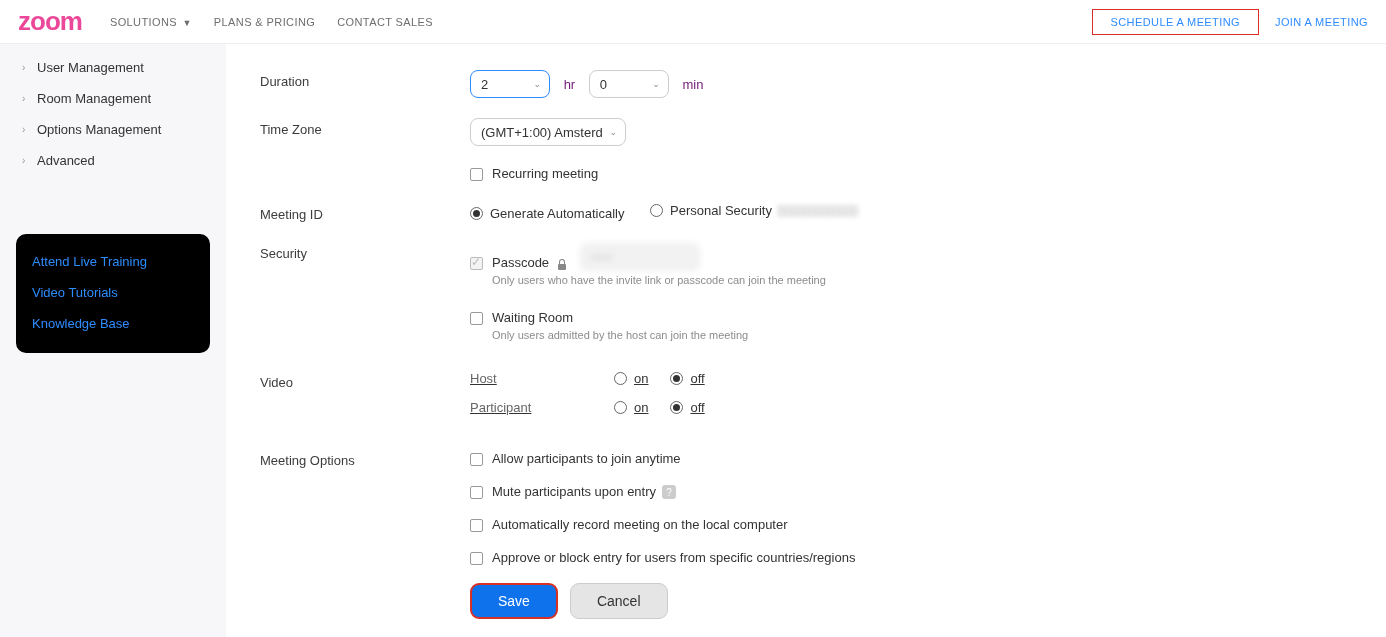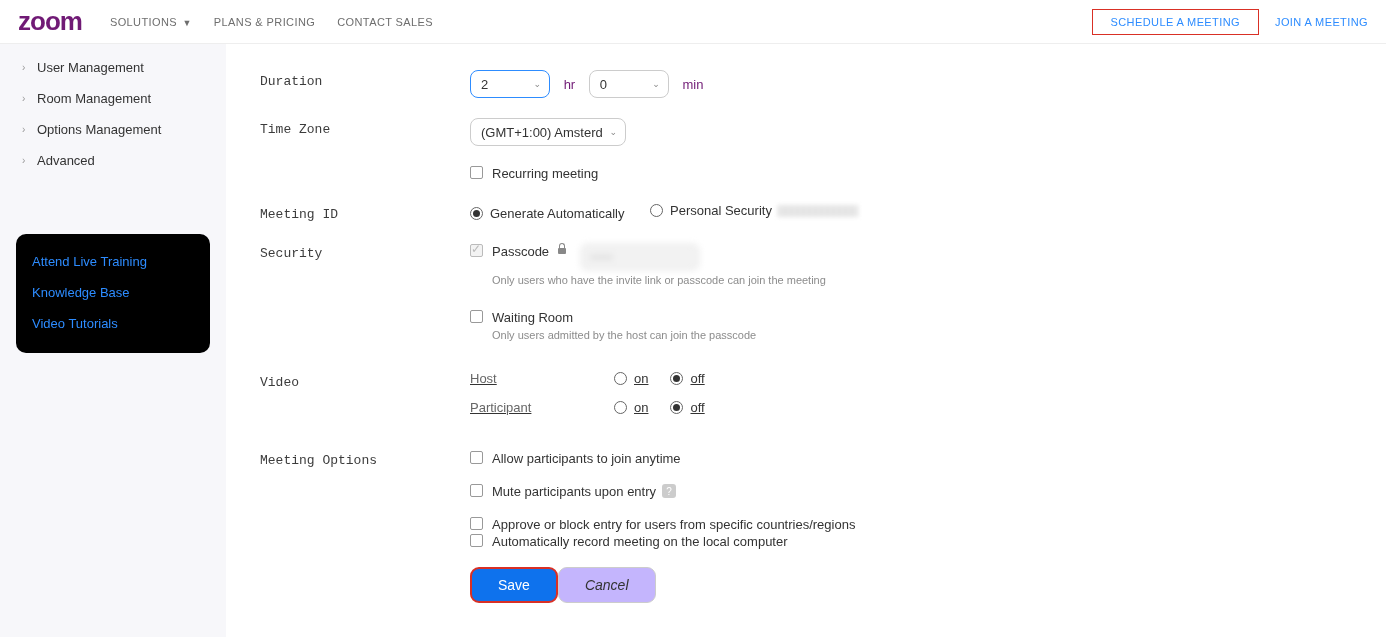--- a/index.html
+++ b/index.html
@@ -1,46 +1,46 @@
 <!DOCTYPE html>
 <html><head>
 <meta charset="utf-8">
 <style>
 * { margin: 0; padding: 0; box-sizing: border-box; }
 body { font-family: -apple-system, BlinkMacSystemFont, "Segoe UI", Helvetica, Arial, sans-serif; font-size: 13px; color: #333; background: #fff; }
 
 .topnav { display: flex; align-items: center; height: 44px; padding: 0 12px; border-bottom: 1px solid #eee; }
-.logo { font-size: 26px; font-weight: 700; color: #701a75; letter-spacing: -1px; margin-right: 28px; margin-left: 6px; }
+.logo { font-size: 26px; font-weight: 700; color: #ec4899; letter-spacing: -1px; margin-right: 28px; margin-left: 6px; }
 .topnav-item { color: #6e6e6e; font-size: 11px; letter-spacing: 0.4px; margin-right: 22px; cursor: pointer; }
 .topnav-caret { font-size: 9px; margin-left: 2px; color: #6e6e6e; }
 .topnav-spacer { flex: 1; }
 .schedule-btn { border: 1.5px solid #d93025; color: #2D8CFF; font-size: 11px; letter-spacing: 0.4px; padding: 6px 18px; margin-right: 16px; cursor: pointer; }
 .join-link { color: #2D8CFF; font-size: 11px; letter-spacing: 0.4px; cursor: pointer; margin-right: 6px; }
 
 .layout { display: flex; }
 .sidebar { width: 226px; background: #f7f7fa; min-height: calc(100vh - 44px); padding-top: 8px; }
 .sidebar-item { display: flex; align-items: center; padding: 8px 16px 8px 22px; font-size: 13px; color: #333; cursor: pointer; }
 .sidebar-chevron { color: #999; font-size: 10px; margin-right: 7px; width: 8px; }
 .sidebar-box { background: #000000; margin: 58px 16px 0 16px; border-radius: 10px; padding: 12px 16px 14px 16px; }
 .sidebar-link { display: block; color: #2D8CFF; font-size: 13px; padding: 8px 0; cursor: pointer; }
 
 .main { flex: 1; padding: 16px 34px 30px 34px; }
 .form-row { display: flex; align-items: flex-start; padding: 10px 0; }
-.form-label { width: 210px; color: #3c3c3c; font-size: 13px; padding-top: 4px; font-family: Liberation Mono, monospace; }
+.form-label { width: 210px; color: #3c3c3c; font-size: 13px; padding-top: 4px; }
 .form-field { flex: 1; }
 
 .select-box { display: inline-flex; align-items: center; border: 1px solid #ccc; border-radius: 8px; height: 28px; padding: 0 8px 0 10px; font-size: 13px; color: #333; cursor: pointer; background: #fff; }
 .select-box.active { border-color: #2D8CFF; }
 .select-hr { width: 80px; justify-content: space-between; }
 .select-min { width: 80px; justify-content: space-between; }
 .select-tz { width: 156px; justify-content: space-between; }
 .select-caret { font-size: 9px; color: #888; margin-left: 6px; }
 .inline-lbl { margin: 0 10px; font-size: 13px; color: #701a75; }
 
-.check-row { display: flex; align-items: flex-start; margin-top: 2px; margin-bottom: 2px; }
+.check-row { display: flex; align-items: flex-end; margin-top: 2px; margin-bottom: 2px; }
 .checkbox { width: 13px; height: 13px; border: 1px solid #999; border-radius: 2px; margin-right: 9px; cursor: pointer; flex-shrink:0; }
 .checkbox.locked { border-color: #bbb; background: #f3f3f3; position: relative; }
 .checkbox.locked::after { content:"✓"; position:absolute; top:-3px; left:0; font-size:12px; color:#bbb; }
 .check-label { font-size: 13px; color: #333; }
 .hint { font-size: 11px; color: #8c8c8c; margin-top: 4px; margin-left: 22px; }
 
 .radio-group { display: inline-flex; align-items: center; margin-right: 22px; justify-content: center; }
 .radio { width: 13px; height: 13px; border: 1px solid #666; border-radius: 50%; margin-right: 7px; display:inline-flex; align-items:center; justify-content:center; cursor:pointer; flex-shrink:0; }
 .radio.checked::after { content:""; width:7px; height:7px; background:#333; border-radius:50%; display:block; }
 .radio-label { font-size: 13px; color: #333; }
@@ -51,24 +51,24 @@
 .lock-icon::after { content:""; position:absolute; top:-1px; left:2px; width:4px; height:4px; border:1px solid #888; border-bottom:none; border-radius:3px 3px 0 0; }
 
 .passcode-input { border:1px solid #ddd; border-radius:6px; height:26px; width:118px; padding:0 8px; font-size:13px; }
 .passcode-blur { filter: blur(3px); background: #f2f2f2; color:#ccc; }
 
 .video-sub { display:flex; align-items:center; margin-bottom:14px;text-decoration:underline; }
 .video-sublabel { width:144px; font-size:13px; color:#666; }
 
 .info-badge { display:inline-flex; width:14px; height:14px; background:#ccc; color:#fff; border-radius:3px; font-size:10px; align-items:center; justify-content:center; margin-left:6px; }
 
-.btn-row { display:flex; margin-top:18px; }
+.btn-row { display:flex; gap:12px; margin-top:18px; }
 .btn { height:36px; padding:0 26px; border-radius:9px; font-size:14px; cursor:pointer; display:inline-flex; align-items:center; justify-content:center; }
 .btn-save { background:#0E72ED; color:#fff; border:2px solid #d93025; }
-.btn-cancel { background:#c4b5fd; color:#333; border:1px solid #ccc;font-style:italic; }
+.btn-cancel { background:#e5e5e5; color:#333; border:1px solid #ccc; }
 </style>
 </head>
 <body>
 
 <div class="topnav">
   <div class="logo">zoom</div>
   <div class="topnav-item">
     <span>SOLUTIONS</span>
     <span class="topnav-caret">▼</span>
   </div>
@@ -92,22 +92,22 @@
     <div class="sidebar-item">
       <span class="sidebar-chevron">›</span>
       <span>Options Management</span>
     </div>
     <div class="sidebar-item">
       <span class="sidebar-chevron">›</span>
       <span>Advanced</span>
     </div>
     <div class="sidebar-box">
       <a class="sidebar-link">Attend Live Training</a>
+      <a class="sidebar-link">Video Tutorials</a>
       <a class="sidebar-link">Knowledge Base</a>
-      <a class="sidebar-link">Video Tutorials</a>
     </div>
   </div>
 
   <div class="main">
 
     <div class="form-row">
       <div class="form-label">Duration</div>
       <div class="form-field">
         <div class="select-box active select-hr">
           <span>2</span>
@@ -160,21 +160,21 @@
           <span class="check-label">Passcode</span>
           <span class="lock-icon"></span>
           <input class="passcode-input passcode-blur" value="•••••" style="">
         </div>
         <div class="hint">Only users who have the invite link or passcode can join the meeting</div>
         <div style="height:22px"></div>
         <div class="check-row">
           <span class="checkbox"></span>
           <span class="check-label">Waiting Room</span>
         </div>
-        <div class="hint">Only users admitted by the host can join the passcode</div>
+        <div class="hint">Only users admitted by the host can join the meeting</div>
       </div>
     </div>
 
     <div class="form-row" style="padding-top:20px">
       <div class="form-label">Video</div>
       <div class="form-field">
         <div class="video-sub">
           <span class="video-sublabel">Host</span>
           <span class="radio-group">
             <span class="radio"></span>
@@ -204,27 +204,27 @@
       <div class="form-field">
         <div class="check-row" style="margin-bottom:18px">
           <span class="checkbox"></span>
           <span class="check-label">Allow participants to join anytime</span>
         </div>
         <div class="check-row" style="margin-bottom:18px">
           <span class="checkbox"></span>
           <span class="check-label">Mute participants upon entry</span>
           <span class="info-badge">?</span>
         </div>
+        <div class="check-row" style="margin-bottom:18px">
+          <span class="checkbox"></span>
+          <span class="check-label">Automatically record meeting on the local computer</span>
+        </div>
         <div class="check-row">
           <span class="checkbox"></span>
           <span class="check-label">Approve or block entry for users from specific countries/regions</span>
-        </div>
-        <div class="check-row" style="margin-bottom:18px">
-          <span class="checkbox"></span>
-          <span class="check-label">Automatically record meeting on the local computer</span>
         </div>
 
         <div class="btn-row">
           <div class="btn btn-save">Save</div>
           <div class="btn btn-cancel">Cancel</div>
         </div>
       </div>
     </div>
 
   </div>

